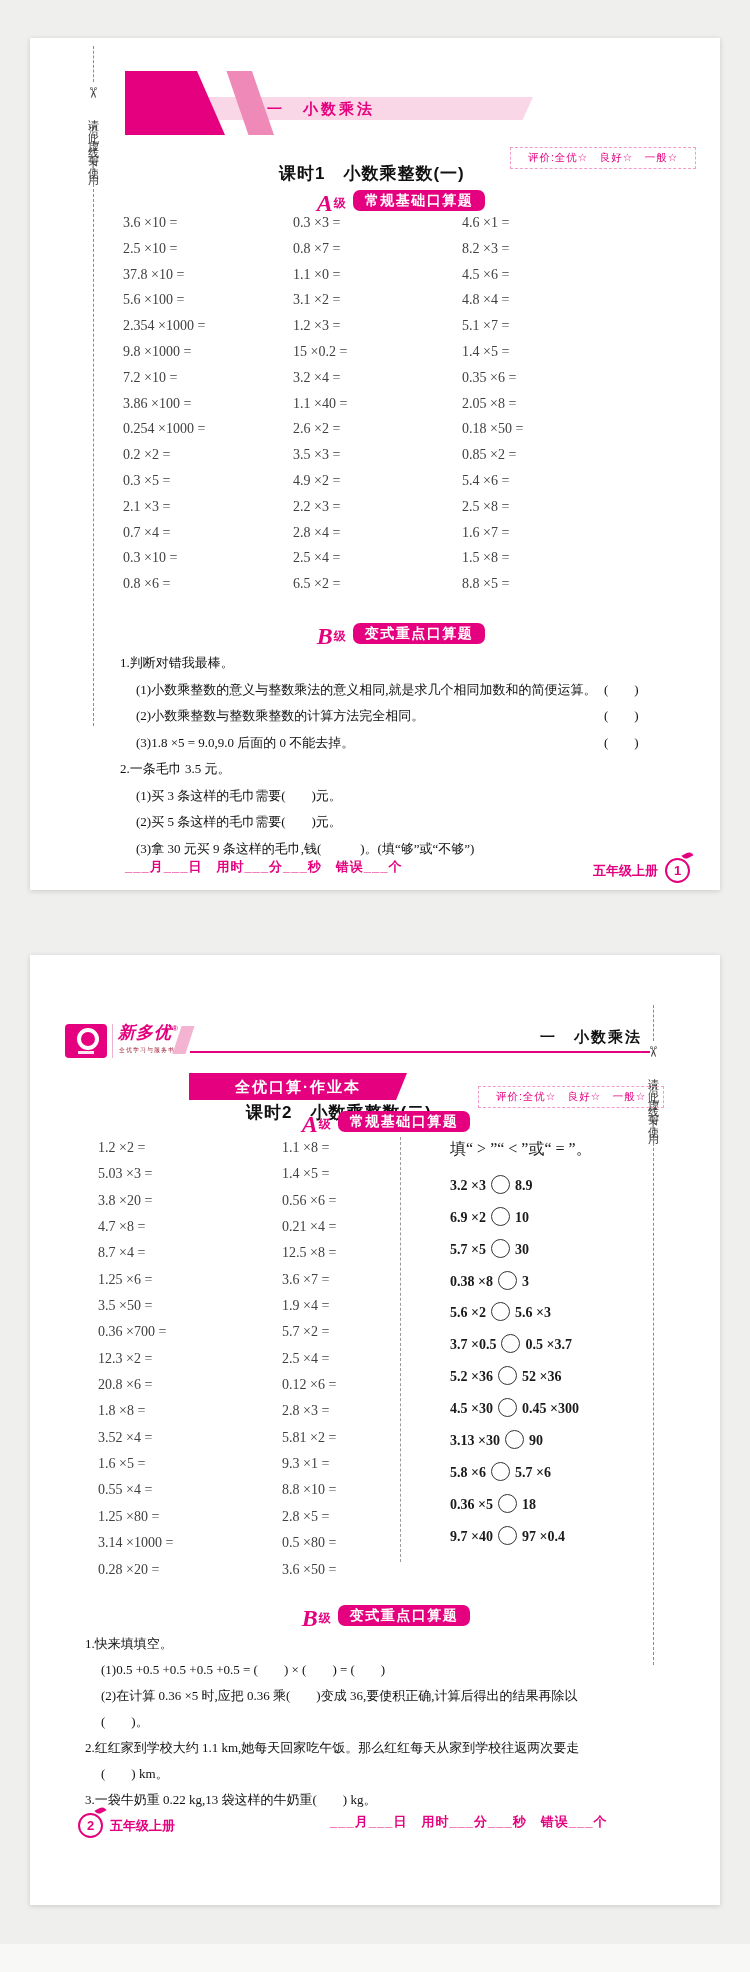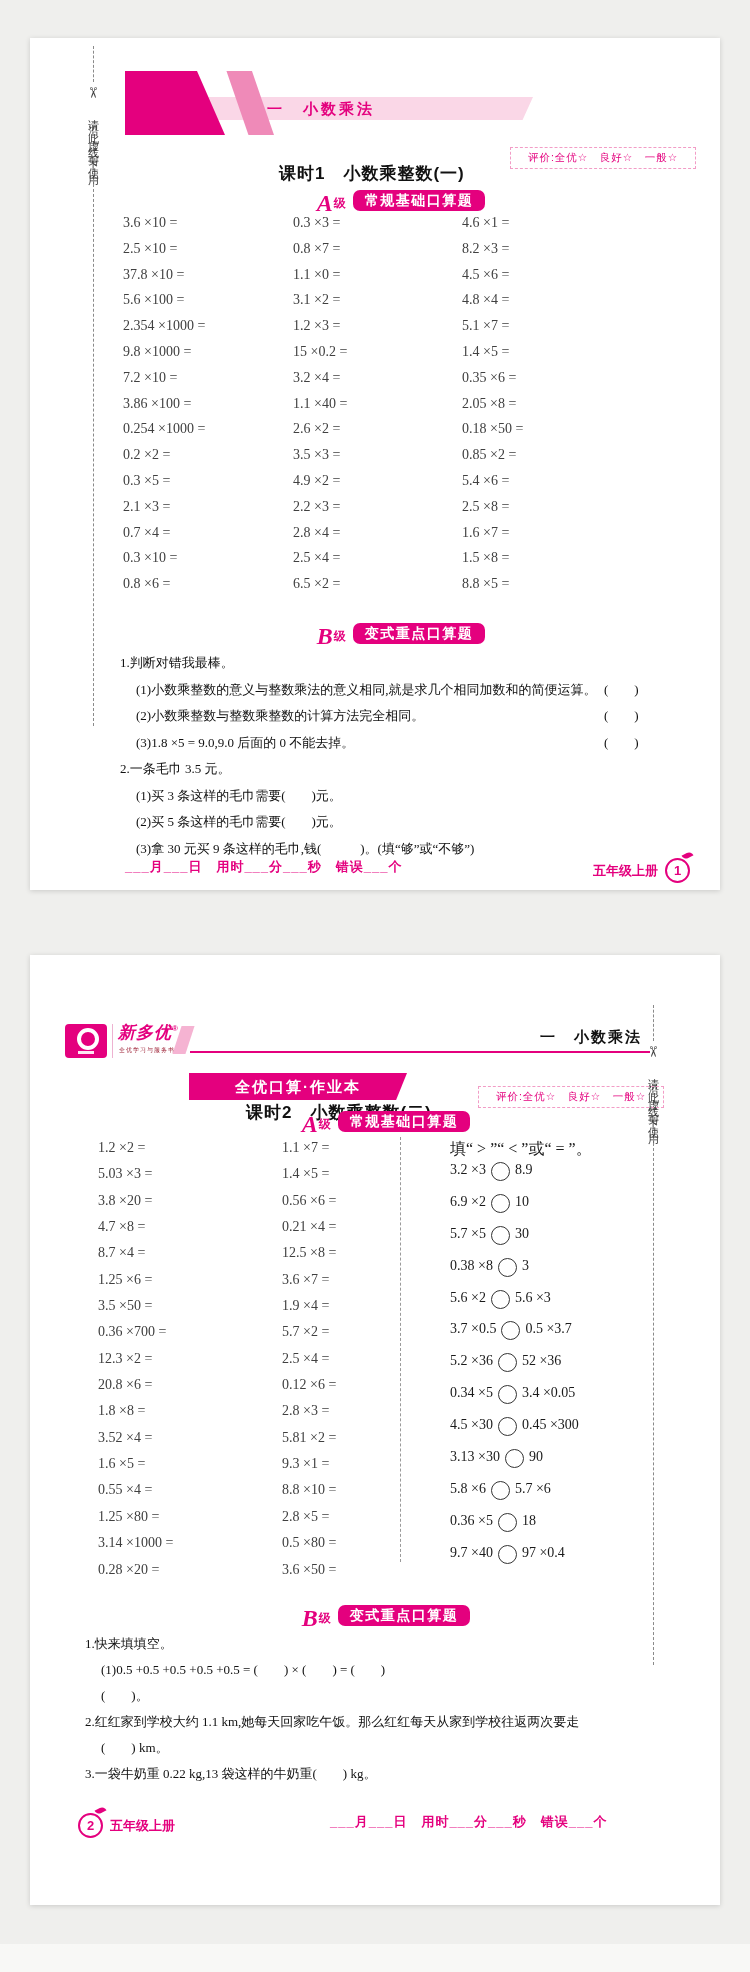--- a/index.html
+++ b/index.html
@@ -57,21 +57,21 @@
   .grid{position:absolute;display:grid;font-family:"Liberation Serif","DejaVu Serif",serif;font-size:14px;color:#404040;}
   #p1-grid{left:93px;top:172px;width:560px;grid-template-columns:170px 169px 1fr;grid-auto-rows:25.8px;}
   #p2-grid{left:68px;top:180px;width:330px;grid-template-columns:184px 1fr;grid-auto-rows:26.35px;}
   .cell{white-space:nowrap;line-height:26px;}
 
   .vdivider{position:absolute;left:370px;top:182px;height:425px;border-left:1px dashed #9a9a9a;}
 
   
   .compare{position:absolute;left:420px;top:180px;width:200px;font-family:"Liberation Serif","DejaVu Serif",serif;}
   .cmp-header{font-size:16px;line-height:27px;white-space:nowrap;}
-  .cmp-row{height:31.9px;display:flex;align-items:flex-start;white-space:nowrap;font-size:14px;}
+  .cmp-row{height:31.9px;display:flex;align-items:flex-end;white-space:nowrap;font-size:14px;font-weight:bold;}
   .circ{width:17px;height:17px;border:1px solid #333;border-radius:50%;margin:0 5px;flex:none;background:#fff;}
 
   
   .exlist{position:absolute;font-family:"Liberation Serif","DejaVu Serif",serif;font-size:13px;color:#111;}
   #p1-ex{left:68px;top:612px;width:565px;line-height:26.5px;margin-left:22px;}
   #p2-ex{left:55px;top:676px;width:566px;line-height:26px;}
   .ex-line{position:relative;white-space:nowrap;}
   .ex-line.indent{padding-left:16px;}
   .ex-mark{position:absolute;left:484px;}
 
@@ -227,21 +227,21 @@
     <h2 class="lesson">课时2　小数乘整数(二)</h2>
     <div class="rating">评价:全优☆　良好☆　一般☆</div>
   </div>
 
   <div class="levelrow" style="top:156px;">
     <span class="lvl-letter">A</span><span class="lvl-suffix">级</span><span class="lvl-badge">常规基础口算题</span>
   </div>
 
   <div class="grid" id="p2-grid">
       <span class="cell">1.2 ×2 =</span>
-      <span class="cell">1.1 ×7 =</span>
+      <span class="cell">1.1 ×8 =</span>
       <span class="cell">5.03 ×3 =</span>
       <span class="cell">1.4 ×5 =</span>
       <span class="cell">3.8 ×20 =</span>
       <span class="cell">0.56 ×6 =</span>
       <span class="cell">4.7 ×8 =</span>
       <span class="cell">0.21 ×4 =</span>
       <span class="cell">8.7 ×4 =</span>
       <span class="cell">12.5 ×8 =</span>
       <span class="cell">1.25 ×6 =</span>
       <span class="cell">3.6 ×7 =</span>
@@ -302,25 +302,20 @@
           <span>3.7 ×0.5</span>
           <span class="circ"></span>
           <span>0.5 ×3.7</span>
         </div>
         <div class="cmp-row">
           <span>5.2 ×36</span>
           <span class="circ"></span>
           <span>52 ×36</span>
         </div>
         <div class="cmp-row">
-          <span>0.34 ×5</span>
-          <span class="circ"></span>
-          <span>3.4 ×0.05</span>
-        </div>
-        <div class="cmp-row">
           <span>4.5 ×30</span>
           <span class="circ"></span>
           <span>0.45 ×300</span>
         </div>
         <div class="cmp-row">
           <span>3.13 ×30</span>
           <span class="circ"></span>
           <span>90</span>
         </div>
         <div class="cmp-row">
@@ -341,20 +336,21 @@
       </div>
   </div>
 
   <div class="levelrow" style="top:650px;">
     <span class="lvl-letter">B</span><span class="lvl-suffix">级</span><span class="lvl-badge">变式重点口算题</span>
   </div>
 
   <div class="exlist" id="p2-ex">
       <div class="ex-line"><span class="ex-text">1.快来填填空。</span></div>
       <div class="ex-line indent"><span class="ex-text">(1)0.5 +0.5 +0.5 +0.5 +0.5 = (　　) × (　　) = (　　)</span></div>
+      <div class="ex-line indent"><span class="ex-text">(2)在计算 0.36 ×5 时,应把 0.36 乘(　　)变成 36,要使积正确,计算后得出的结果再除以</span></div>
       <div class="ex-line indent"><span class="ex-text">(　　)。</span></div>
       <div class="ex-line"><span class="ex-text">2.红红家到学校大约 1.1 km,她每天回家吃午饭。那么红红每天从家到学校往返两次要走</span></div>
       <div class="ex-line indent"><span class="ex-text">(　　) km。</span></div>
       <div class="ex-line"><span class="ex-text">3.一袋牛奶重 0.22 kg,13 袋这样的牛奶重(　　) kg。</span></div>
     </div>
 
   <div class="pfooter">
     <span class="ftr-book">
       <span>五年级上册</span>
       <span class="pageno">2</span>

